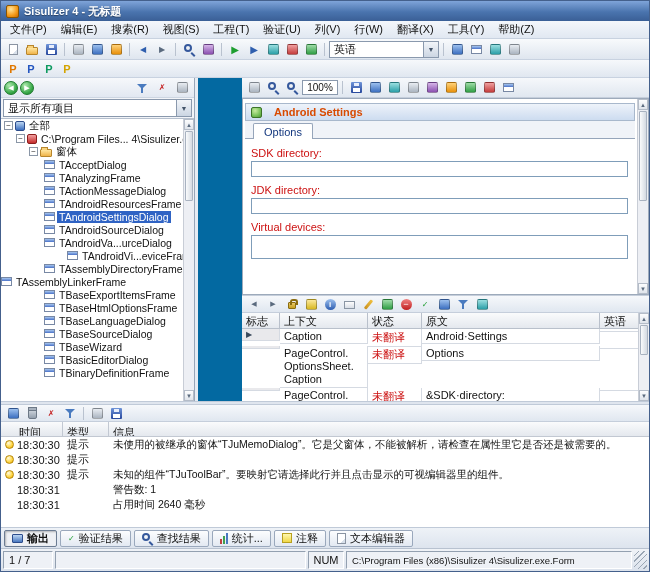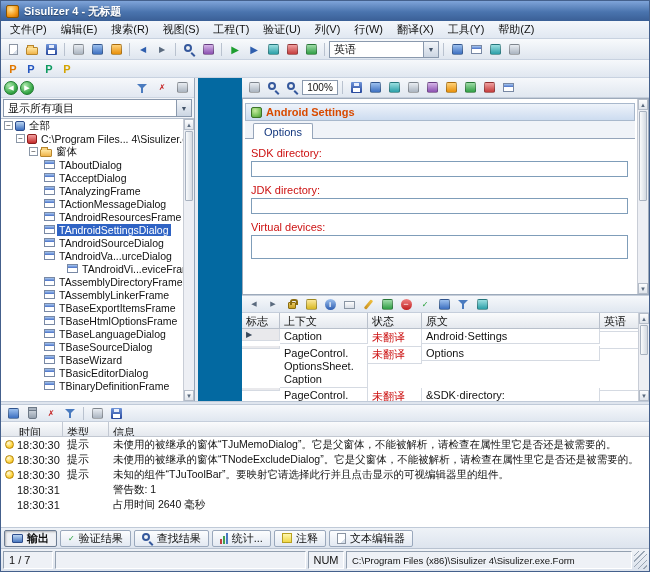--- a/index.html
+++ b/index.html
@@ -86,21 +86,21 @@
   .ic-proj{width:10px;height:10px;border-radius:2px;background:linear-gradient(#f2a0a0,#c42c2c);border:1px solid #8c1c1c;flex:none;margin-right:2px;}
   .mr2{margin-right:2px;}
 
   .vsplit{width:3px;flex:none;background:#e7ecf3;cursor:col-resize;}
   .right{flex:1;display:flex;flex-direction:column;overflow:hidden;background:#0369a1;padding-left:44px;}
   .ptb,.gtb{height:20px;flex:none;display:flex;align-items:center;gap:1px;padding:0 3px;
     background:linear-gradient(#f6f8fb,#e0e7f0);border-bottom:1px solid #c5cedb;}
   .gtb{height:18px;border-top:1px solid #c5cedb;}
 
   .parea{height:197px;flex:none;background:#fff;border:1px solid #9daabb;position:relative;overflow:hidden;}
-  .dlg-caption{height:18px;display:flex;align-items:center;gap:4px;padding:0 5px;margin:4px 13px 0 2px;
+  .dlg-caption{height:18px;display:flex;align-items:center;gap:12px;padding:0 5px;margin:4px 13px 0 2px;
     background:linear-gradient(#eef3fa,#cddcf0);border:1px solid #a8b8cc;}
   .dlg-title{color:#d84a00;font-weight:bold;}
   .android-icon{width:11px;height:11px;border-radius:2px;background:radial-gradient(circle at 35% 30%,#c8eaa0,#77c159 60%,#4e9434);border:1px solid #3c7428;flex:none;}
   .dlg-tabs{height:18px;display:flex;align-items:flex-end;padding-left:8px;margin:0 13px 0 2px;border-bottom:1px solid #96a5ba;background:#f0f3f8;}
   .dlg-tab{height:16px;padding:0 10px;background:#fff;border:1px solid #96a5ba;border-bottom:none;border-radius:2px 2px 0 0;
     display:flex;align-items:center;color:#14387f;position:relative;top:1px;}
   .dlg-body{padding:6px 20px 0 8px;}
   .flabel{color:#cc1111;margin:7px 0 2px;}
   .flabel:first-child{margin-top:2px;}
   .finput{height:16px;border:1px solid #7f9db9;background:#fff;}
@@ -293,24 +293,20 @@
           <span class="ic-proj"></span>
           <span class="tlabel">C:\Program Files... 4\Sisulizer.exe</span>
         </div>
         <div class="trow" style="padding-left:28px">
           <span class="texp">−</span>
           <span class="ic-folder mr2"></span>
           <span class="tlabel">窗体</span>
         </div>
         <div class="trow" style="padding-left:43px">
             <span class="ic-form mr2"></span>
-            <span class="tlabel">TAboutDialog</span>
-          </div>
-        <div class="trow" style="padding-left:43px">
-            <span class="ic-form mr2"></span>
             <span class="tlabel">TAcceptDialog</span>
           </div>
         <div class="trow" style="padding-left:43px">
             <span class="ic-form mr2"></span>
             <span class="tlabel">TAnalyzingFrame</span>
           </div>
         <div class="trow" style="padding-left:43px">
             <span class="ic-form mr2"></span>
             <span class="tlabel">TActionMessageDialog</span>
           </div>
@@ -331,21 +327,21 @@
             <span class="tlabel">TAndroidVa...urceDialog</span>
           </div>
         <div class="trow" style="padding-left:66px">
             <span class="ic-form mr2"></span>
             <span class="tlabel">TAndroidVi...eviceFrame</span>
           </div>
         <div class="trow" style="padding-left:43px">
             <span class="ic-form mr2"></span>
             <span class="tlabel">TAssemblyDirectoryFrame</span>
           </div>
-        <div class="trow" style="padding-left:43px">
+        <div class="trow" style="">
             <span class="ic-form mr2"></span>
             <span class="tlabel">TAssemblyLinkerFrame</span>
           </div>
         <div class="trow" style="padding-left:43px">
             <span class="ic-form mr2"></span>
             <span class="tlabel">TBaseExportItemsFrame</span>
           </div>
         <div class="trow" style="padding-left:43px">
             <span class="ic-form mr2"></span>
             <span class="tlabel">TBaseHtmlOptionsFrame</span>
@@ -583,21 +579,20 @@
       <span class="o-time">18:30:30</span>
       <span class="o-type">提示</span>
       <span class="o-msg">未使用的被继承的窗体“TJuMemoDialog”。它是父窗体，不能被解析，请检查在属性里它是否还是被需要的。</span>
     </div>
     <div class="orow">
       <span class="o-icon">
           <span class="ic-bulb"></span>
         </span>
       <span class="o-time">18:30:30</span>
       <span class="o-type">提示</span>
-      <span class="o-msg">未使用的被继承的窗体“TNodeExcludeDialog”。它是父窗体，不能被解析，请检查在属性里它是否还是被需要的。</span>
     </div>
     <div class="orow">
       <span class="o-icon">
           <span class="ic-bulb"></span>
         </span>
       <span class="o-time">18:30:30</span>
       <span class="o-type">提示</span>
       <span class="o-msg">未知的组件“TJuToolBar”。要映射它请选择此行并且点击显示的可视编辑器里的组件。</span>
     </div>
     <div class="orow">

